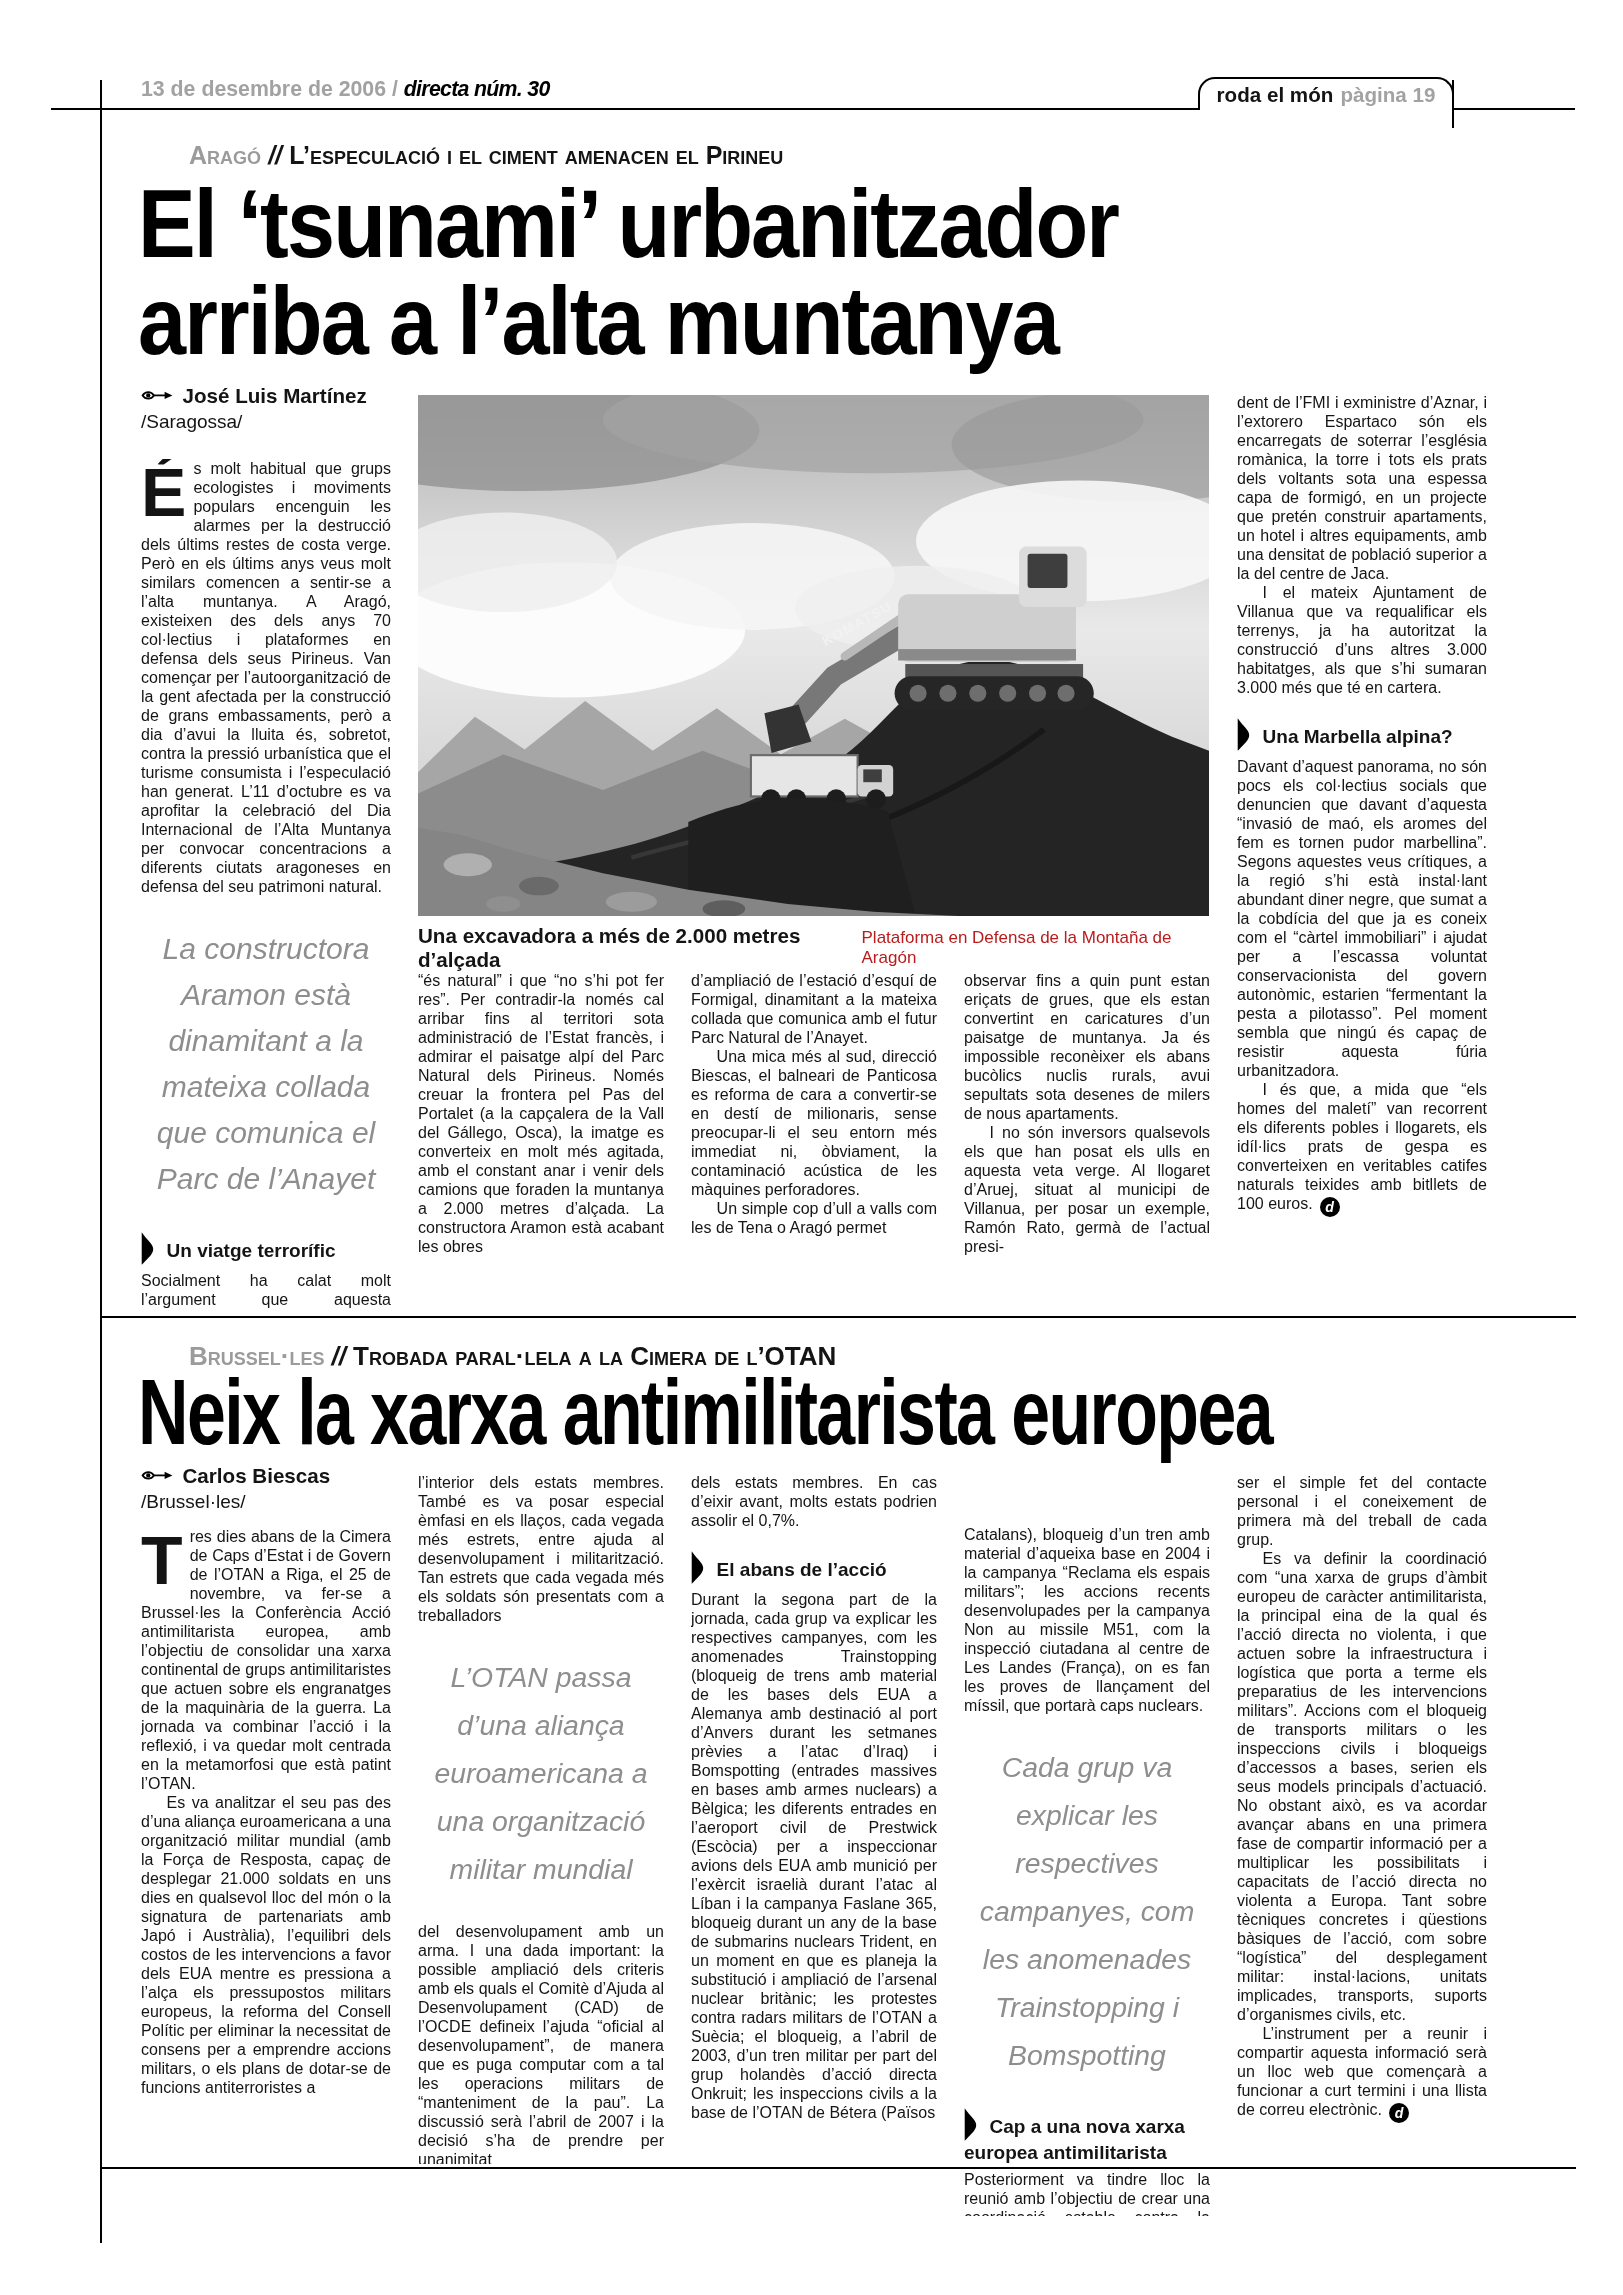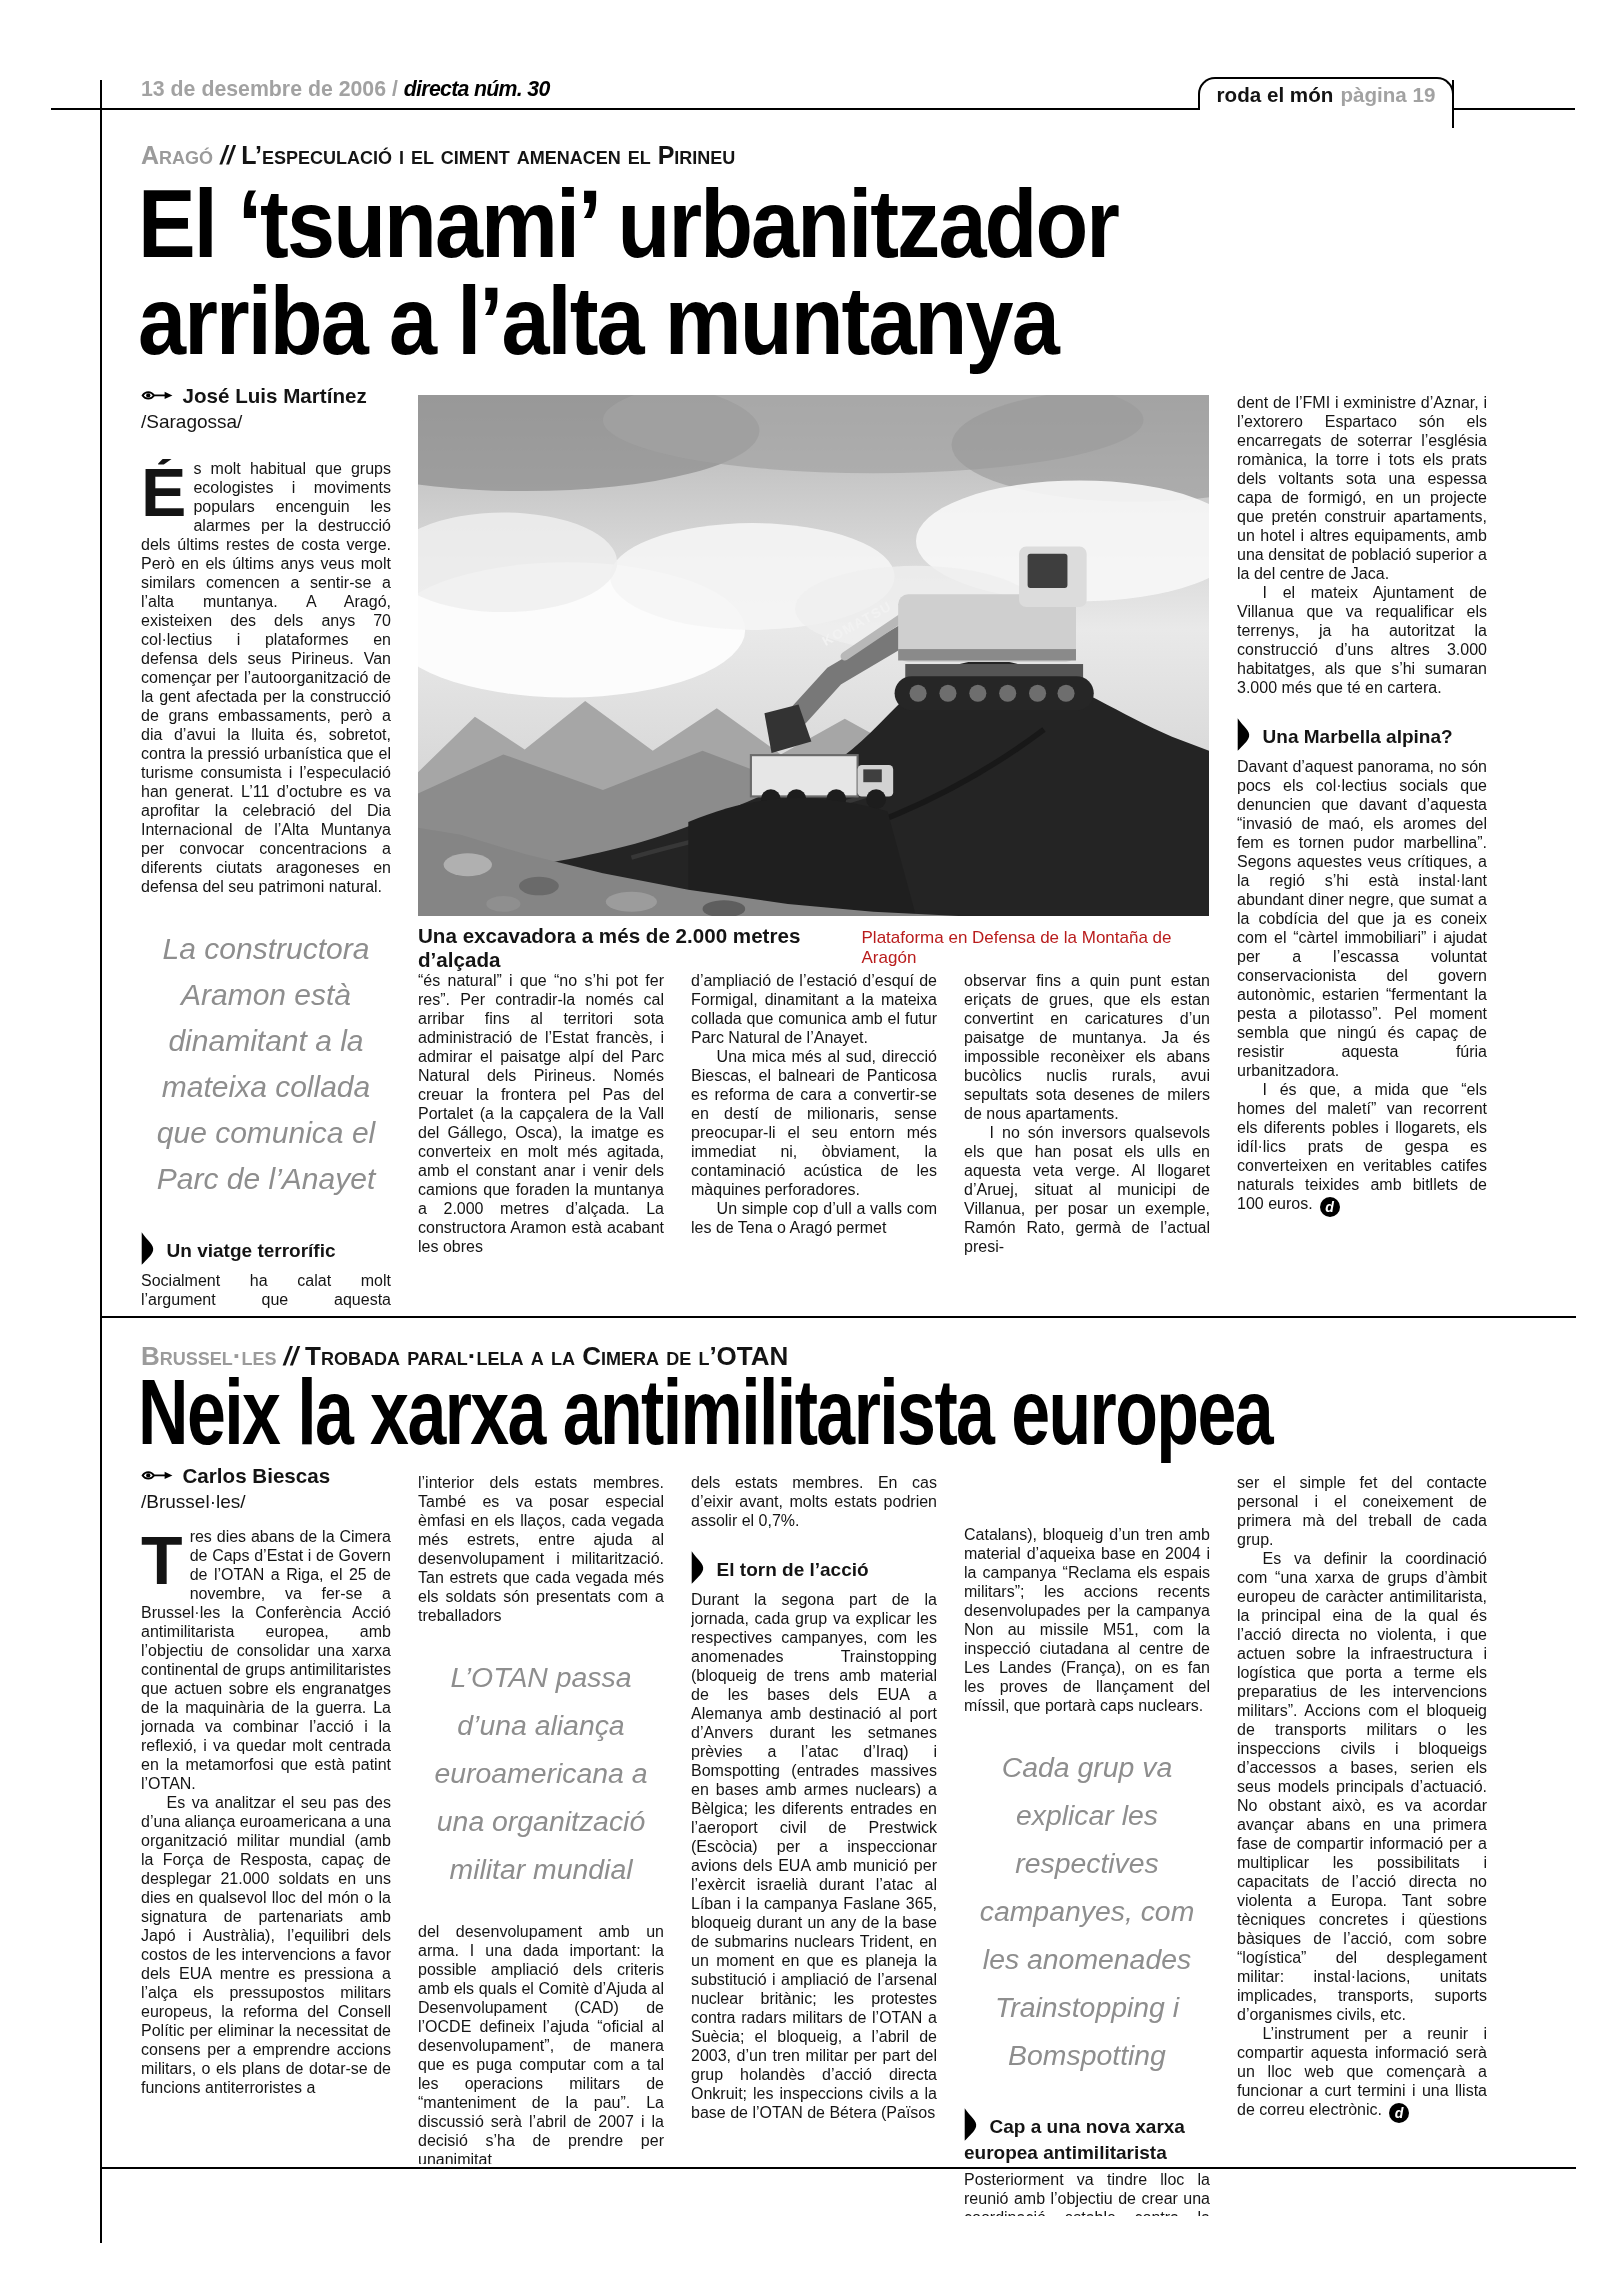--- a/index.html
+++ b/index.html
@@ -20,21 +20,21 @@
   .hdr-mast { color:#000; font-weight:bold; font-style:italic; letter-spacing:-0.7px; }
 
   .tab {
     position:absolute; left:1198px; top:77px; width:256px; height:33px; background:#fff;
     border:2.1px solid #000; border-bottom:none; border-radius:17px 17px 0 0;
     display:flex; align-items:center; justify-content:center; gap:7.1px;
     font-size:20.6px; font-weight:bold; white-space:nowrap;
   }
   .tab-page { color:#a2a2a2; }
 
-  .kicker { position:absolute; font-variant:small-caps; font-weight:bold; white-space:nowrap; }
+  .kicker { position:absolute; font-variant:small-caps; font-weight:bold; white-space:nowrap;margin-left:48px; }
   .k1 { left:141px; top:141px; font-size:25px; }
   .k2 { left:141px; top:1341px; font-size:26px; }
   .k-loc { color:#9b9b9b; }
   .k-sep { font-style:italic; padding:0 7.1px; }
 
   .headline { position:absolute; font-weight:bold; letter-spacing:-2.1px; white-space:nowrap; transform-origin:0 0; color:#000; }
   .h1a { left:138px; top:175px; font-size:96px; line-height:97px; transform:scaleX(0.9); }
   .h2a { left:138px; top:1365px; font-size:92px; line-height:94px; transform:scaleX(0.76); }
 
   .byline { position:absolute; font-size:20.6px; line-height:25.6px; }
@@ -277,21 +277,21 @@
       <p class="para">del desenvolupament amb un arma. I una dada important: la possible ampliació dels criteris amb els quals el Comitè d’Ajuda al Desenvolupament (CAD) de l’OCDE defineix l’ajuda “oficial al desenvolupament”, de manera que es puga computar com a tal les operacions militars de “manteniment de la pau”. La discussió serà l’abril de 2007 i la decisió s’ha de prendre per unanimitat</p>
     </div>
 
     <div class="col a2c3">
       <p class="para">dels estats membres. En cas d’eixir avant, molts estats podrien assolir el 0,7%.</p>
       <div class="subhead">
         <span class="marker">
           <svg viewBox="0 0 20 46" xmlns="http://www.w3.org/2000/svg">
               <path d="M1 0 C9 12 19 18 17 26 C15 33 8 38 1 46 Z" fill="#000"></path>
             </svg>
-        </span><span>El torn de l’acció</span>
+        </span><span>El abans de l’acció</span>
       </div>
       <p class="para">Durant la segona part de la jornada, cada grup va explicar les respectives campanyes, com les anomenades Trainstopping (bloqueig de trens amb material de les bases dels EUA a Alemanya amb destinació al port d’Anvers durant les setmanes prèvies a l’atac d’Iraq) i Bomspotting (entrades massives en bases amb armes nuclears) a Bèlgica; les diferents entrades en l’aeroport civil de Prestwick (Escòcia) per a inspeccionar avions dels EUA amb munició per l’exèrcit israelià durant l’atac al Líban i la campanya Faslane 365, bloqueig durant un any de la base de submarins nuclears Trident, en un moment en que es planeja la substitució i ampliació de l’arsenal nuclear britànic; les protestes contra radars militars de l’OTAN a Suècia; el bloqueig, a l’abril de 2003, d’un tren militar per part del grup holandès d’acció directa Onkruit; les inspeccions civils a la base de l’OTAN de Bétera (Països</p>
     </div>
 
     <div class="col a2c4">
       <p class="para">Catalans), bloqueig d’un tren amb material d’aqueixa base en 2004 i la campanya “Reclama els espais militars”; les accions recents desenvolupades per la campanya Non au missile M51, com la inspecció ciutadana al centre de Les Landes (França), on es fan les proves de llançament del míssil, que portarà caps nuclears.</p>
       <div class="pq pq2">Cada grup va explicar les respectives campanyes, com les anomenades Trainstopping i Bomspotting</div>
       <div class="subhead">
         <span class="marker">
           <svg viewBox="0 0 20 46" xmlns="http://www.w3.org/2000/svg">

